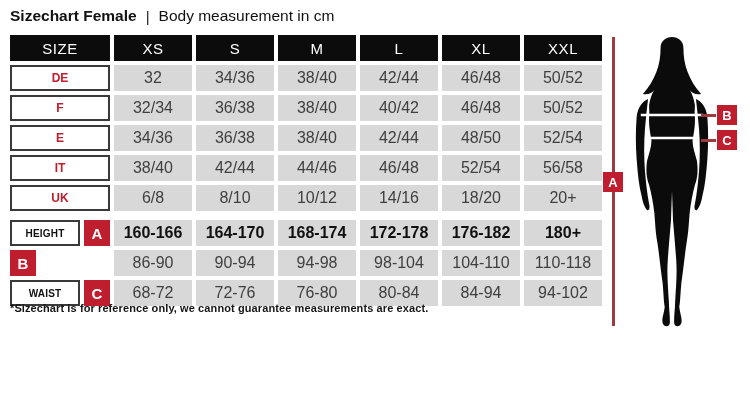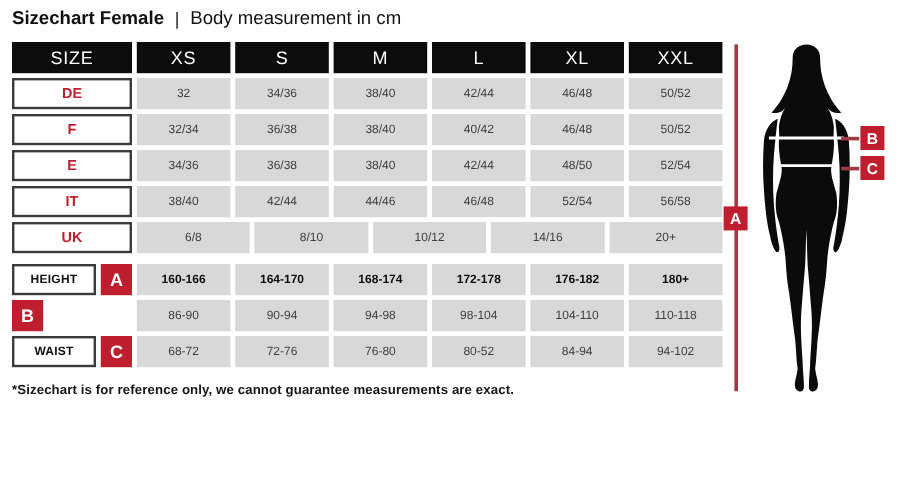--- a/index.html
+++ b/index.html
@@ -24,29 +24,29 @@
   .t-main{font-weight:bold;}
   .t-sep{color:#222;font-size:15px;}
   .t-sub{color:#111;}
 
   
   .table{position:absolute;left:10px;top:35px;width:592px;display:flex;flex-direction:column;}
   .row{display:flex;gap:4px;height:26px;margin-bottom:4px;}
   .hcell{background:var(--header-bg);color:#fff;flex:1;display:flex;align-items:center;justify-content:center;font-size:15px;letter-spacing:.6px;}
   .label-w{flex:0 0 100px;}
   .lcell{flex:0 0 100px;background:#fff;border:2px solid var(--border-dark);color:var(--accent);font-weight:bold;display:flex;align-items:center;justify-content:center;font-size:12px;}
-  .cell{flex:1;background:var(--cell-bg);color:var(--cell-text);display:flex;align-items:center;justify-content:center;font-size:10px;}
+  .cell{flex:1;background:var(--cell-bg);color:var(--cell-text);display:flex;align-items:center;justify-content:center;font-size:16px;}
   .bold-values .cell{font-weight:bold;color:#101010;}
   .section-gap{height:5px;}
   .lwrap{flex:0 0 100px;display:flex;gap:4px;}
   .mcell{flex:1;background:#fff;border:2px solid var(--border-dark);color:#101010;font-weight:bold;display:flex;align-items:center;justify-content:center;font-size:10px;letter-spacing:.2px;text-align:right;}
   .row-badge{flex:0 0 26px;background:var(--accent);color:#fff;font-weight:bold;display:flex;align-items:center;justify-content:center;font-size:15px;}
 
   
-  .footnote{position:absolute;left:10px;top:319px;font-size:11px;font-weight:bold;color:#151515;letter-spacing:.1px;}
+  .footnote{position:absolute;left:10px;top:302px;font-size:11px;font-weight:bold;color:#151515;letter-spacing:.1px;}
 
   
   .height-line{position:absolute;left:612px;top:37px;width:3px;height:289px;background:var(--line-red);}
   .fig-badge{position:absolute;width:20px;height:20px;background:var(--accent);color:#fff;font-weight:bold;font-size:13px;display:flex;align-items:center;justify-content:center;}
   .badge-a-pos{left:603px;top:172px;}
   .badge-b-pos{left:717px;top:105px;}
   .badge-c-pos{left:717px;top:130px;}
   .dash{position:absolute;left:701px;width:15px;height:3px;background:var(--line-red);}
   .dash-b{top:114px;}
   .dash-c{top:139px;}
@@ -114,20 +114,21 @@
       <div class="cell">52/54</div>
       <div class="cell">56/58</div>
     </div>
 
     <div class="row">
       <div class="lcell">UK</div>
       <div class="cell">6/8</div>
       <div class="cell">8/10</div>
       <div class="cell">10/12</div>
       <div class="cell">14/16</div>
+      <div class="cell">18/20</div>
       <div class="cell">20+</div>
     </div>
 
     <div class="section-gap"></div>
 
     <div class="row bold-values">
       <div class="lwrap">
         <div class="mcell">HEIGHT</div>
         <div class="row-badge">A</div>
       </div>
@@ -152,21 +153,21 @@
     </div>
 
     <div class="row">
       <div class="lwrap">
         <div class="mcell">WAIST</div>
         <div class="row-badge">C</div>
       </div>
       <div class="cell">68-72</div>
       <div class="cell">72-76</div>
       <div class="cell">76-80</div>
-      <div class="cell">80-52</div>
+      <div class="cell">80-84</div>
       <div class="cell">84-94</div>
       <div class="cell">94-102</div>
     </div>
 
   </div>
 
   <div class="footnote">*Sizechart is for reference only, we cannot guarantee measurements are exact.</div>
 
   <div class="height-line"></div>
 

